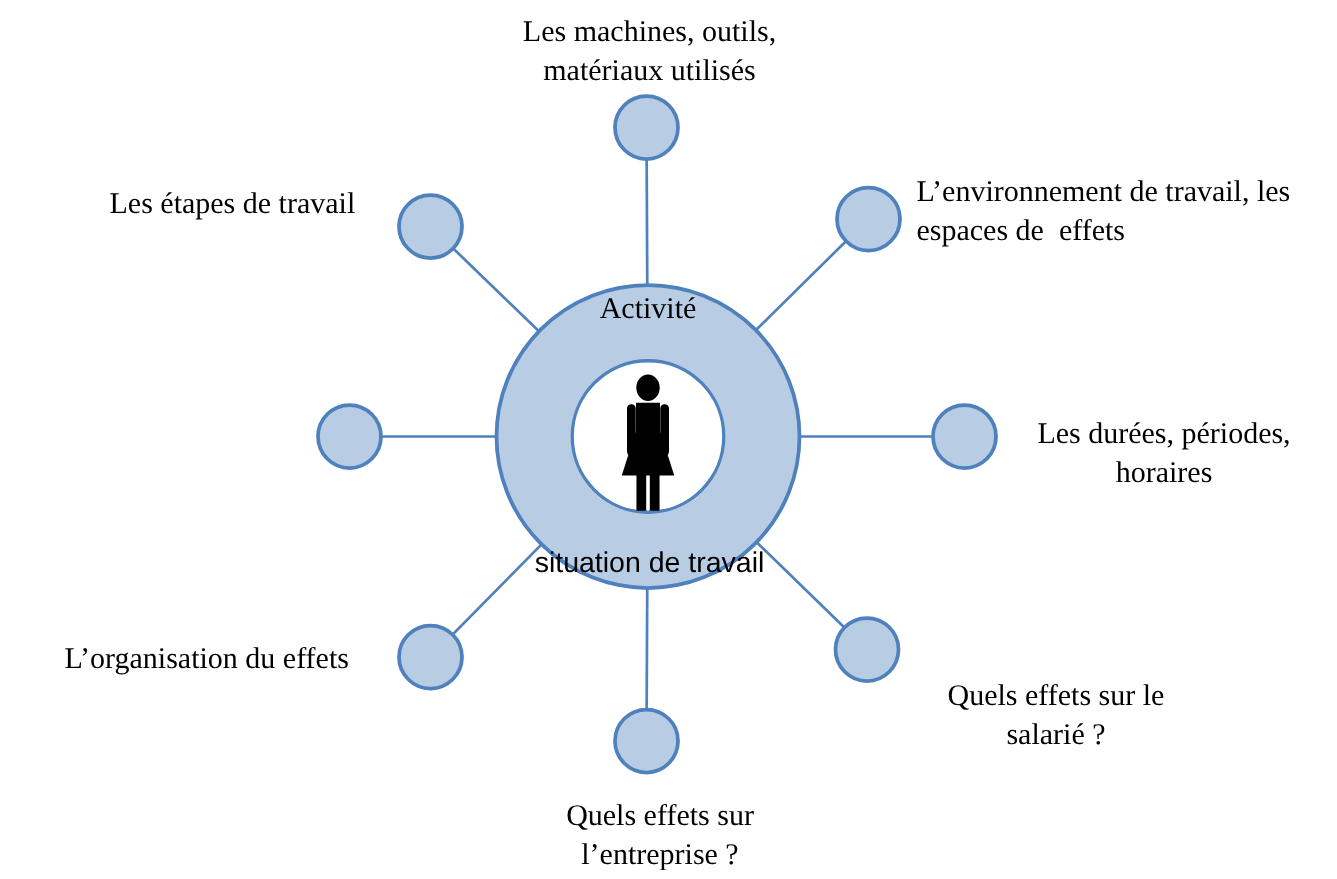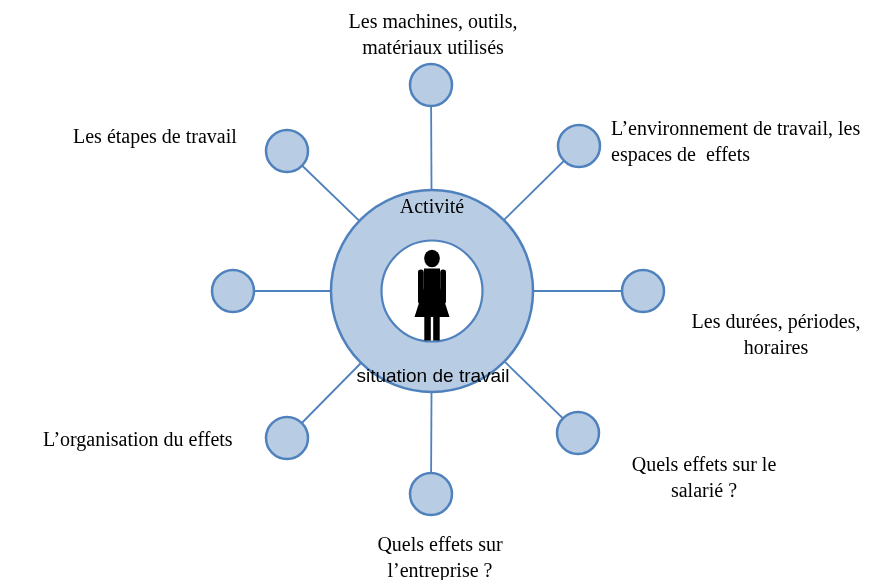--- a/index.html
+++ b/index.html
@@ -77,21 +77,21 @@
       <circle cx="287" cy="438" r="21" fill="#b8cce4" stroke="#4f81bd"></circle>
       <circle cx="233" cy="291" r="21" fill="#b8cce4" stroke="#4f81bd"></circle>
       <circle cx="287" cy="151" r="21" fill="#b8cce4" stroke="#4f81bd"></circle>
     </g>
   </svg>
 
   <div class="label centered" style="left:433px; top:8px;">Les machines, outils,
 matériaux utilisés</div>
   <div class="label" style="left:611px; top:115px;">L’environnement de travail, les
 espaces de  effets</div>
-  <div class="label centered" style="left:776px; top:276px;margin-top:32px;">Les durées, périodes,
+  <div class="label centered" style="left:776px; top:276px;">Les durées, périodes,
 horaires</div>
   <div class="label centered" style="left:704px; top:451px;text-align:center;">Quels effets sur le
 salarié ?</div>
   <div class="label centered" style="left:440px; top:531px;">Quels effets sur
 l’entreprise ?</div>
   <div class="label" style="left:43px;  top:426px;">L’organisation du effets</div>
   <div class="label" style="left:73px;  top:123px;">Les étapes de travail</div>
 
   <div class="label centered" style="left:432px; top:193px;">Activité</div>
   <div class="label centered sans" style="left:433px; top:365px;">situation de travail</div>

